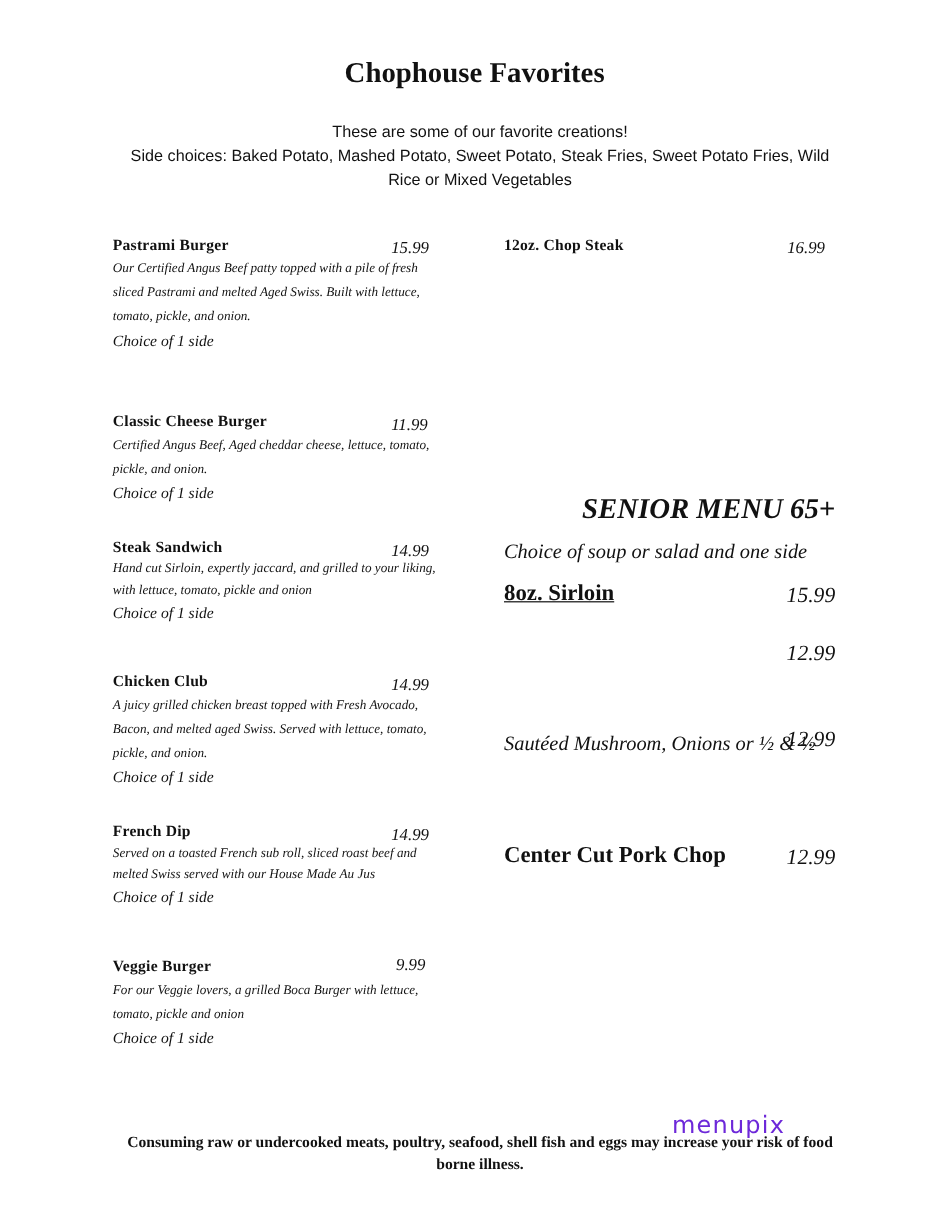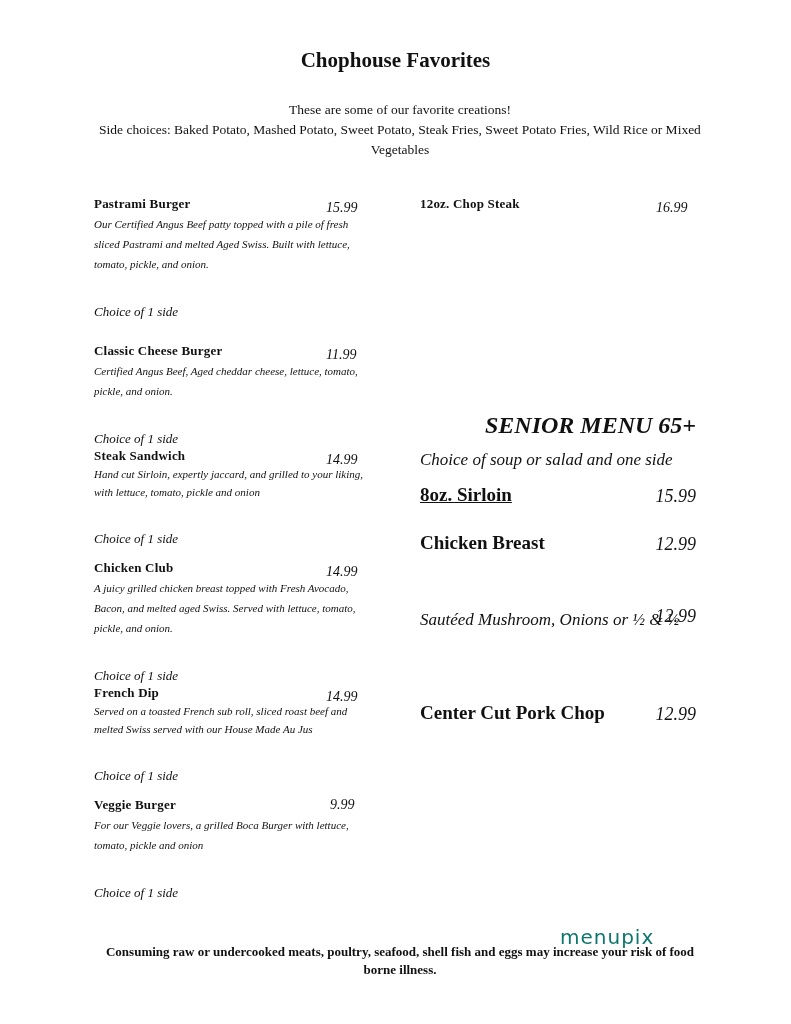--- a/index.html
+++ b/index.html
@@ -1,47 +1,47 @@
 <!DOCTYPE html>
 <html><head>
   <meta charset="utf-8">
   <style>
     * { margin: 0; padding: 0; box-sizing: border-box; }
     html, body { width: 791px; height: 1024px; background: #ffffff; overflow: hidden; }
     body { position: relative; font-family: "DejaVu Serif", "Liberation Serif", serif; color: #111; }
 
     .page-title {
       position: absolute; left: 0; width: 791px; top: 48px;
-      text-align: center; font-weight: bold; font-size: 21px;
+      text-align: center; font-weight: bold; font-size: 24px;
       font-family: "Liberation Serif", serif;
     }
     .intro {
       position: absolute; left: 90px; width: 620px; top: 100px;
       text-align: center; font-size: 13.5px; line-height: 20px;
-      font-family: Liberation Serif, serif;
+      font-family: Liberation Sans, sans-serif;
     }
 
     .item { position: absolute; }
     .item-head { display: flex; align-items: baseline; }
     .item-name {
       font-weight: bold; font-family: "Liberation Serif", serif;
       font-size: 13px; letter-spacing: 0.2px;
     }
     .item-price {
       position: absolute; font-style: italic; font-family: "Liberation Serif", serif;
       font-size: 14px;
     }
     .item-desc {
       font-style: italic; font-family: "Liberation Serif", serif;
       font-size: 11px; line-height: 20px; margin-top: 2px;
     }
     .item-desc.tight { line-height: 17.5px; }
     .item-note {
       font-style: italic; font-family: "Liberation Serif", serif;
-      font-size: 13px; line-height: 20px; margin-top: 28px;
+      font-size: 13px; line-height: 20px;
     }
 
     .senior-title {
       position: absolute; left: 420px; width: 276px; top: 412px;
       text-align: right; font-weight: bold; font-style: italic;
       font-family: "Liberation Serif", serif; font-size: 24px;
     }
     .senior-sub {
       position: absolute; left: 420px; top: 450px;
       font-style: italic; font-family: "Liberation Serif", serif; font-size: 17px;
@@ -58,21 +58,21 @@
     }
 
     .disclaimer {
       position: absolute; left: 90px; width: 620px; top: 943px;
       text-align: center; font-weight: bold; font-family: "Liberation Serif", serif;
       font-size: 13px; line-height: 18px;
     }
     .watermark {
       position: absolute; left: 560px; top: 925px;
       font-family: "DejaVu Sans", sans-serif; font-size: 20px;
-      color: #0f766e; letter-spacing: 1px;
+      color: #6d28d9; letter-spacing: 1px;
     }
   </style>
 </head>
 <body>
 
 <div class="page-title">Chophouse Favorites</div>
 
 <div class="intro">
   <div>These are some of our favorite creations!</div>
   <div style="padding:0 4px;">Side choices: Baked Potato, Mashed Potato, Sweet Potato, Steak Fries, Sweet Potato Fries, Wild Rice or Mixed Vegetables</div>
@@ -141,21 +141,20 @@
 
 <div class="senior-title">SENIOR MENU 65+</div>
 <div class="senior-sub">Choice of soup or salad and one side</div>
 
 <div class="s-item" style="top:484px;text-decoration:underline;">
   <div class="s-name">8oz. Sirloin</div>
   <span class="s-price">15.99</span>
 </div>
 
 <div class="s-item" style="top:532px;">
-  <div class="s-name">Chicken Breast</div>
   <span class="s-price">12.99</span>
 </div>
 
 <div class="s-item" style="top:604px;">
   <span class="s-price">12.99</span>
   <div class="s-desc">Sautéed Mushroom, Onions or ½ &amp; ½</div>
 </div>
 
 <div class="s-item" style="top:702px;">
   <div class="s-name">Center Cut Pork Chop</div>

